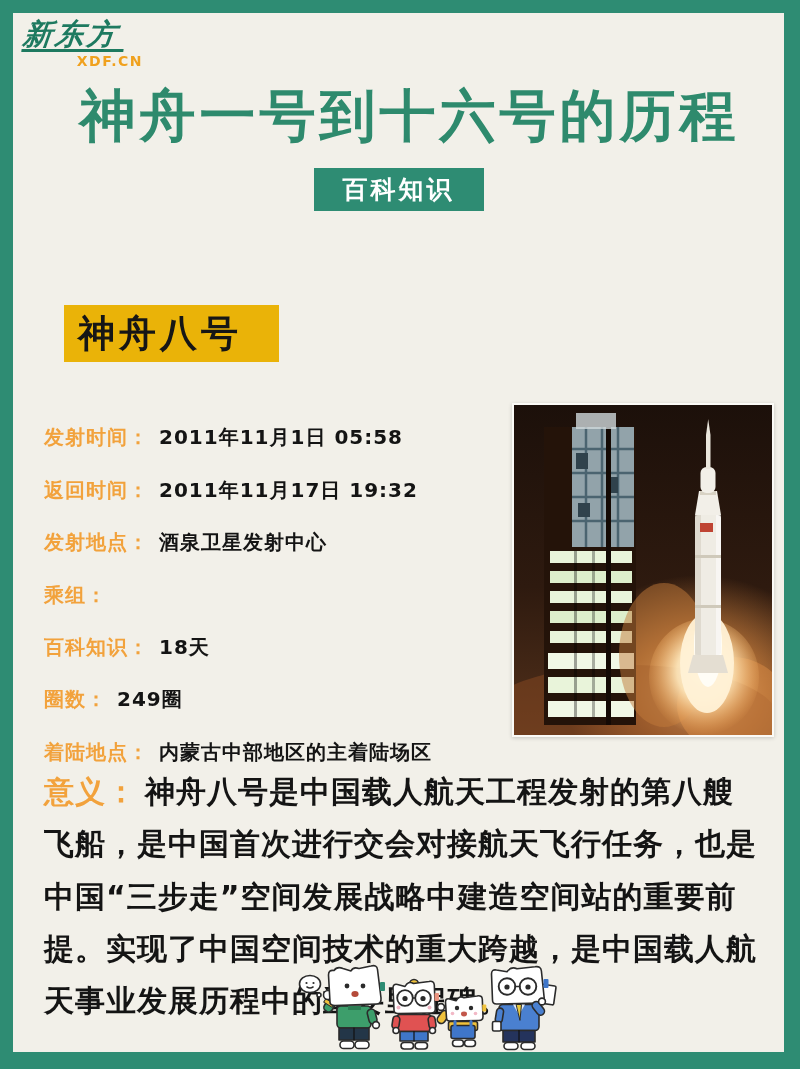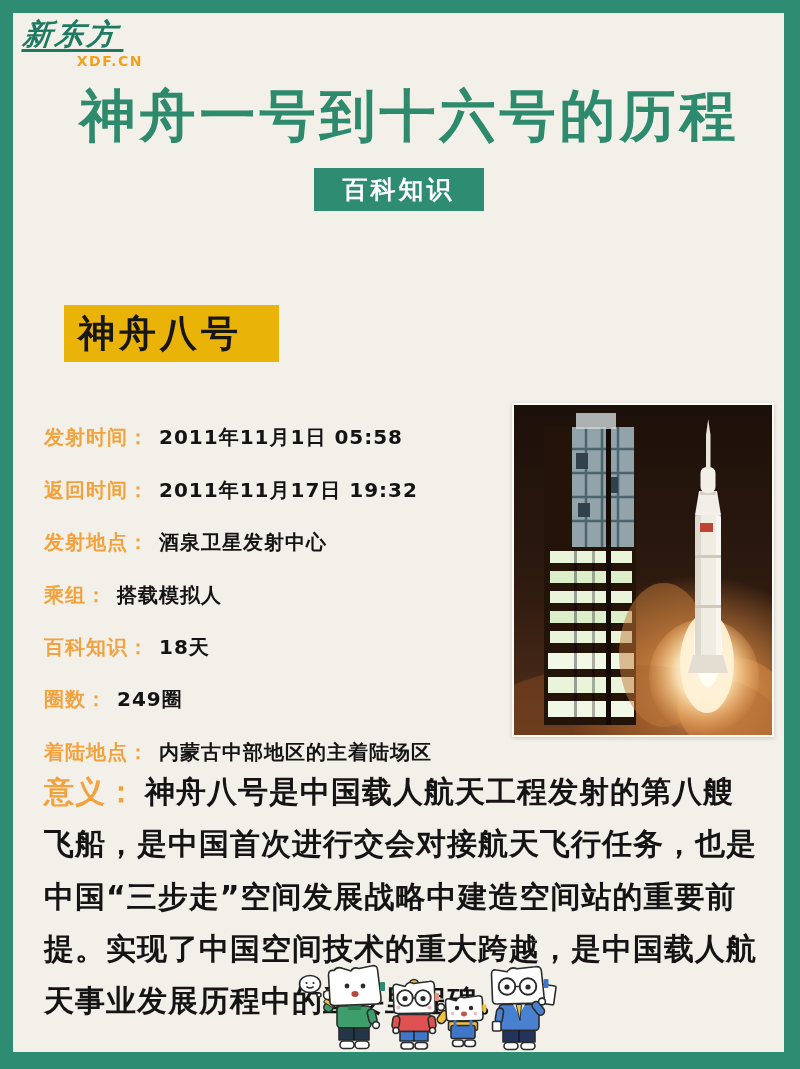--- a/index.html
+++ b/index.html
@@ -87,21 +87,20 @@
     <div class="row">
       <span class="row-label">返回时间：</span>
       <span class="row-value">2011年11月17日 19:32</span>
     </div>
     <div class="row">
       <span class="row-label">发射地点：</span>
       <span class="row-value">酒泉卫星发射中心</span>
     </div>
     <div class="row">
       <span class="row-label">乘组：</span>
-      <span class="row-value">搭载模拟人</span>
     </div>
     <div class="row">
       <span class="row-label">百科知识：</span>
       <span class="row-value">18天</span>
     </div>
     <div class="row">
       <span class="row-label">圈数：</span>
       <span class="row-value">249圈</span>
     </div>
     <div class="row">

